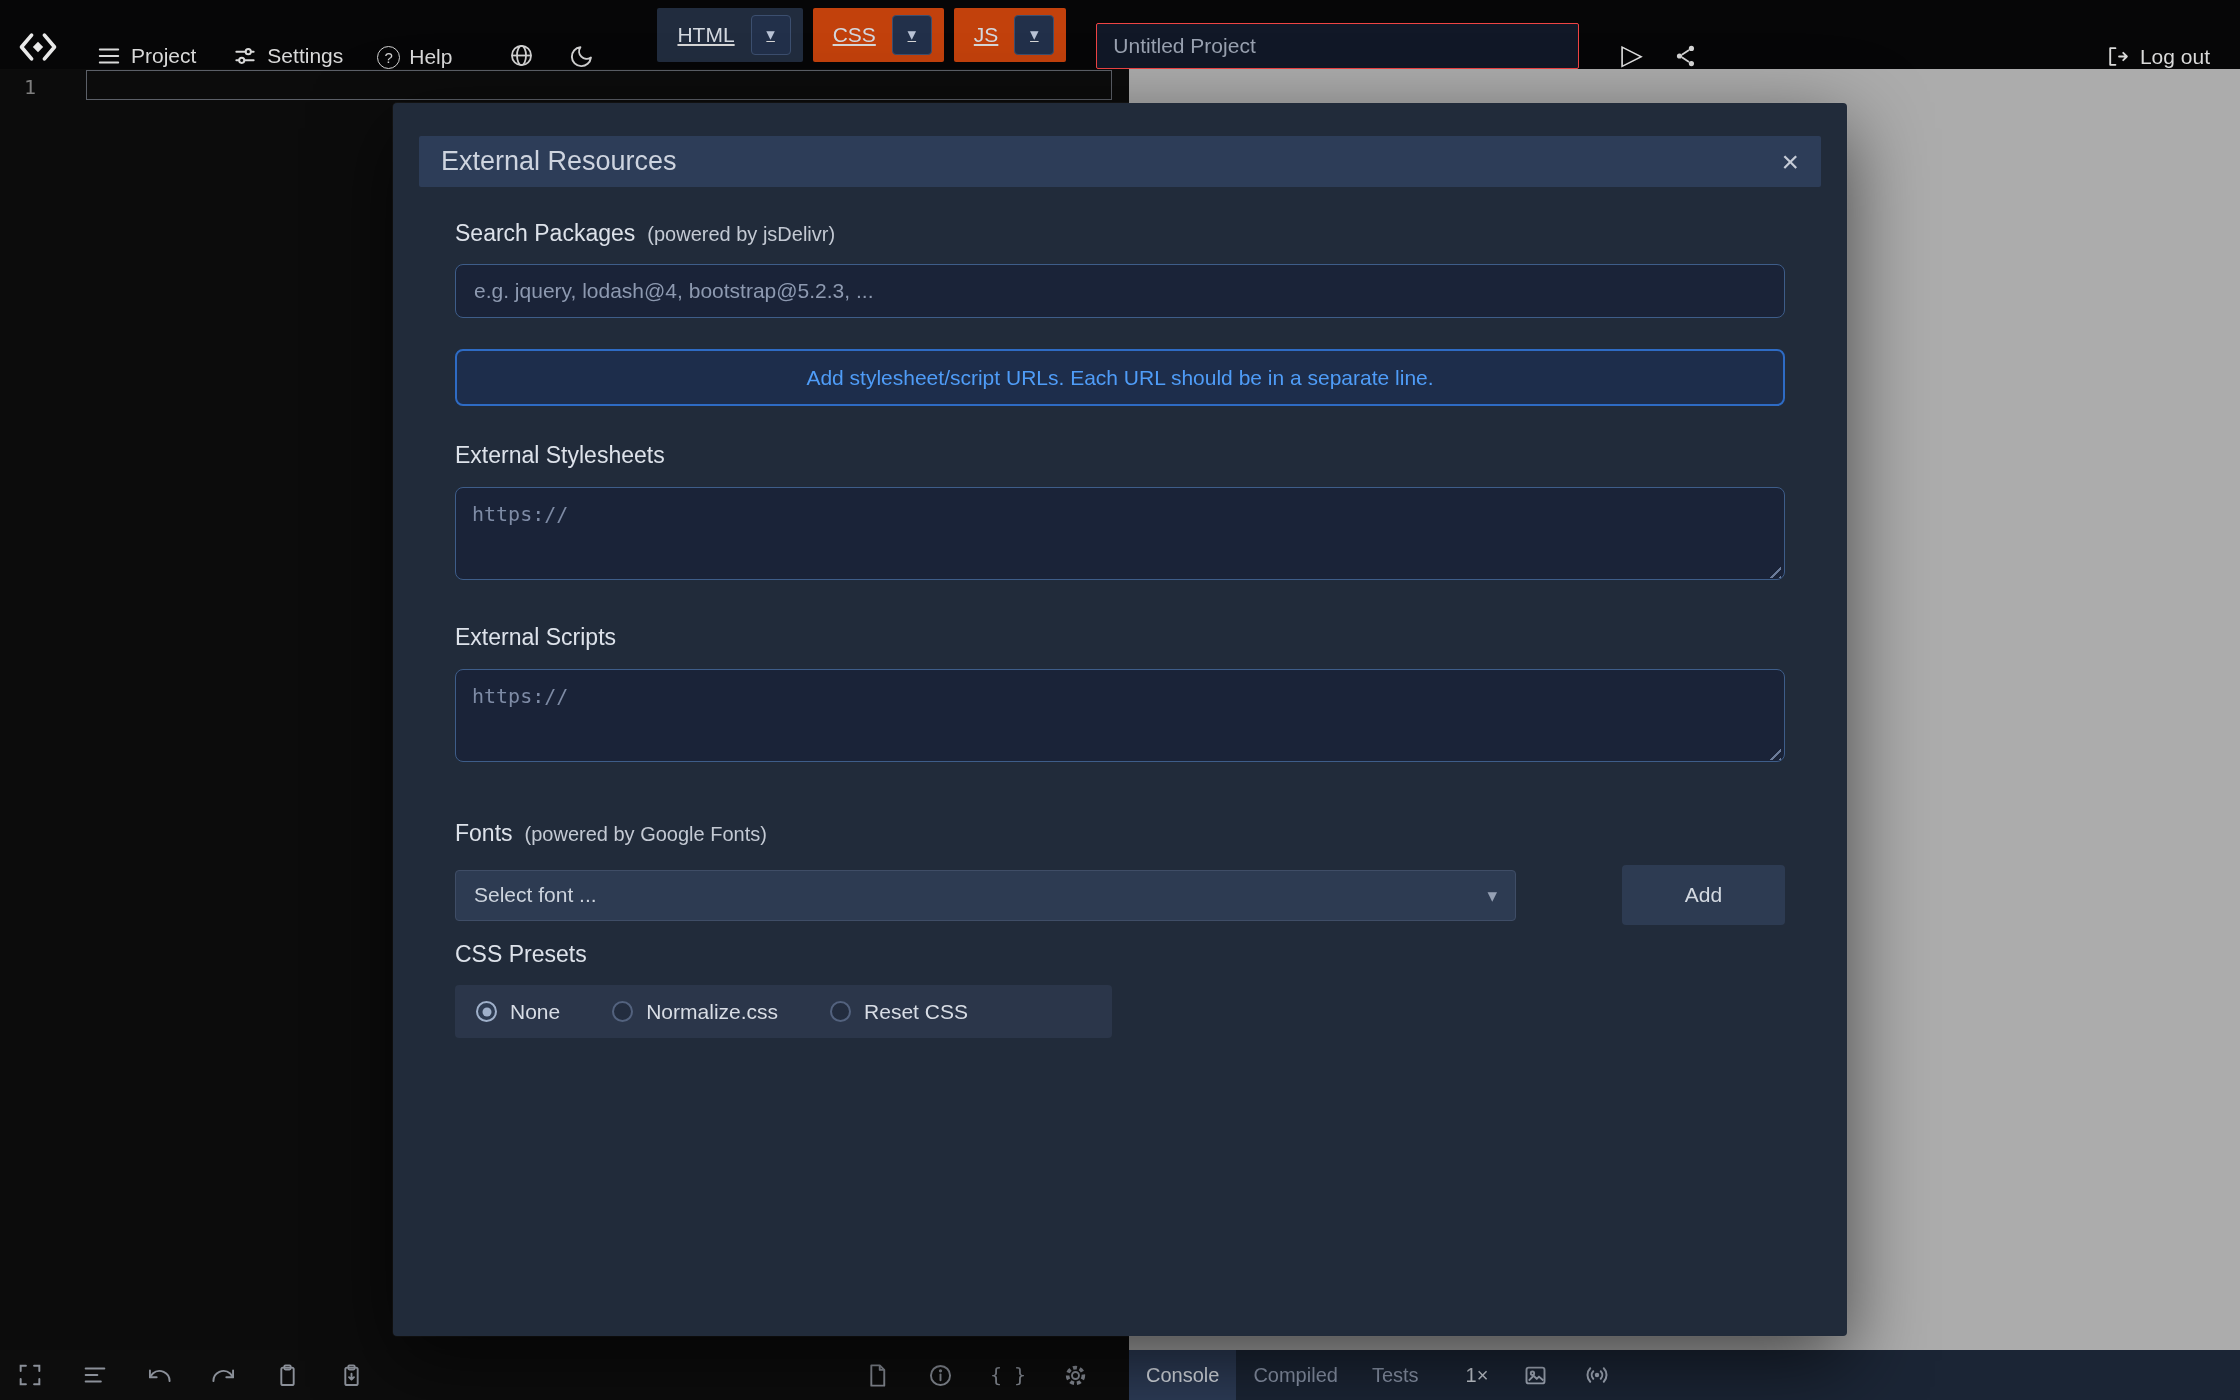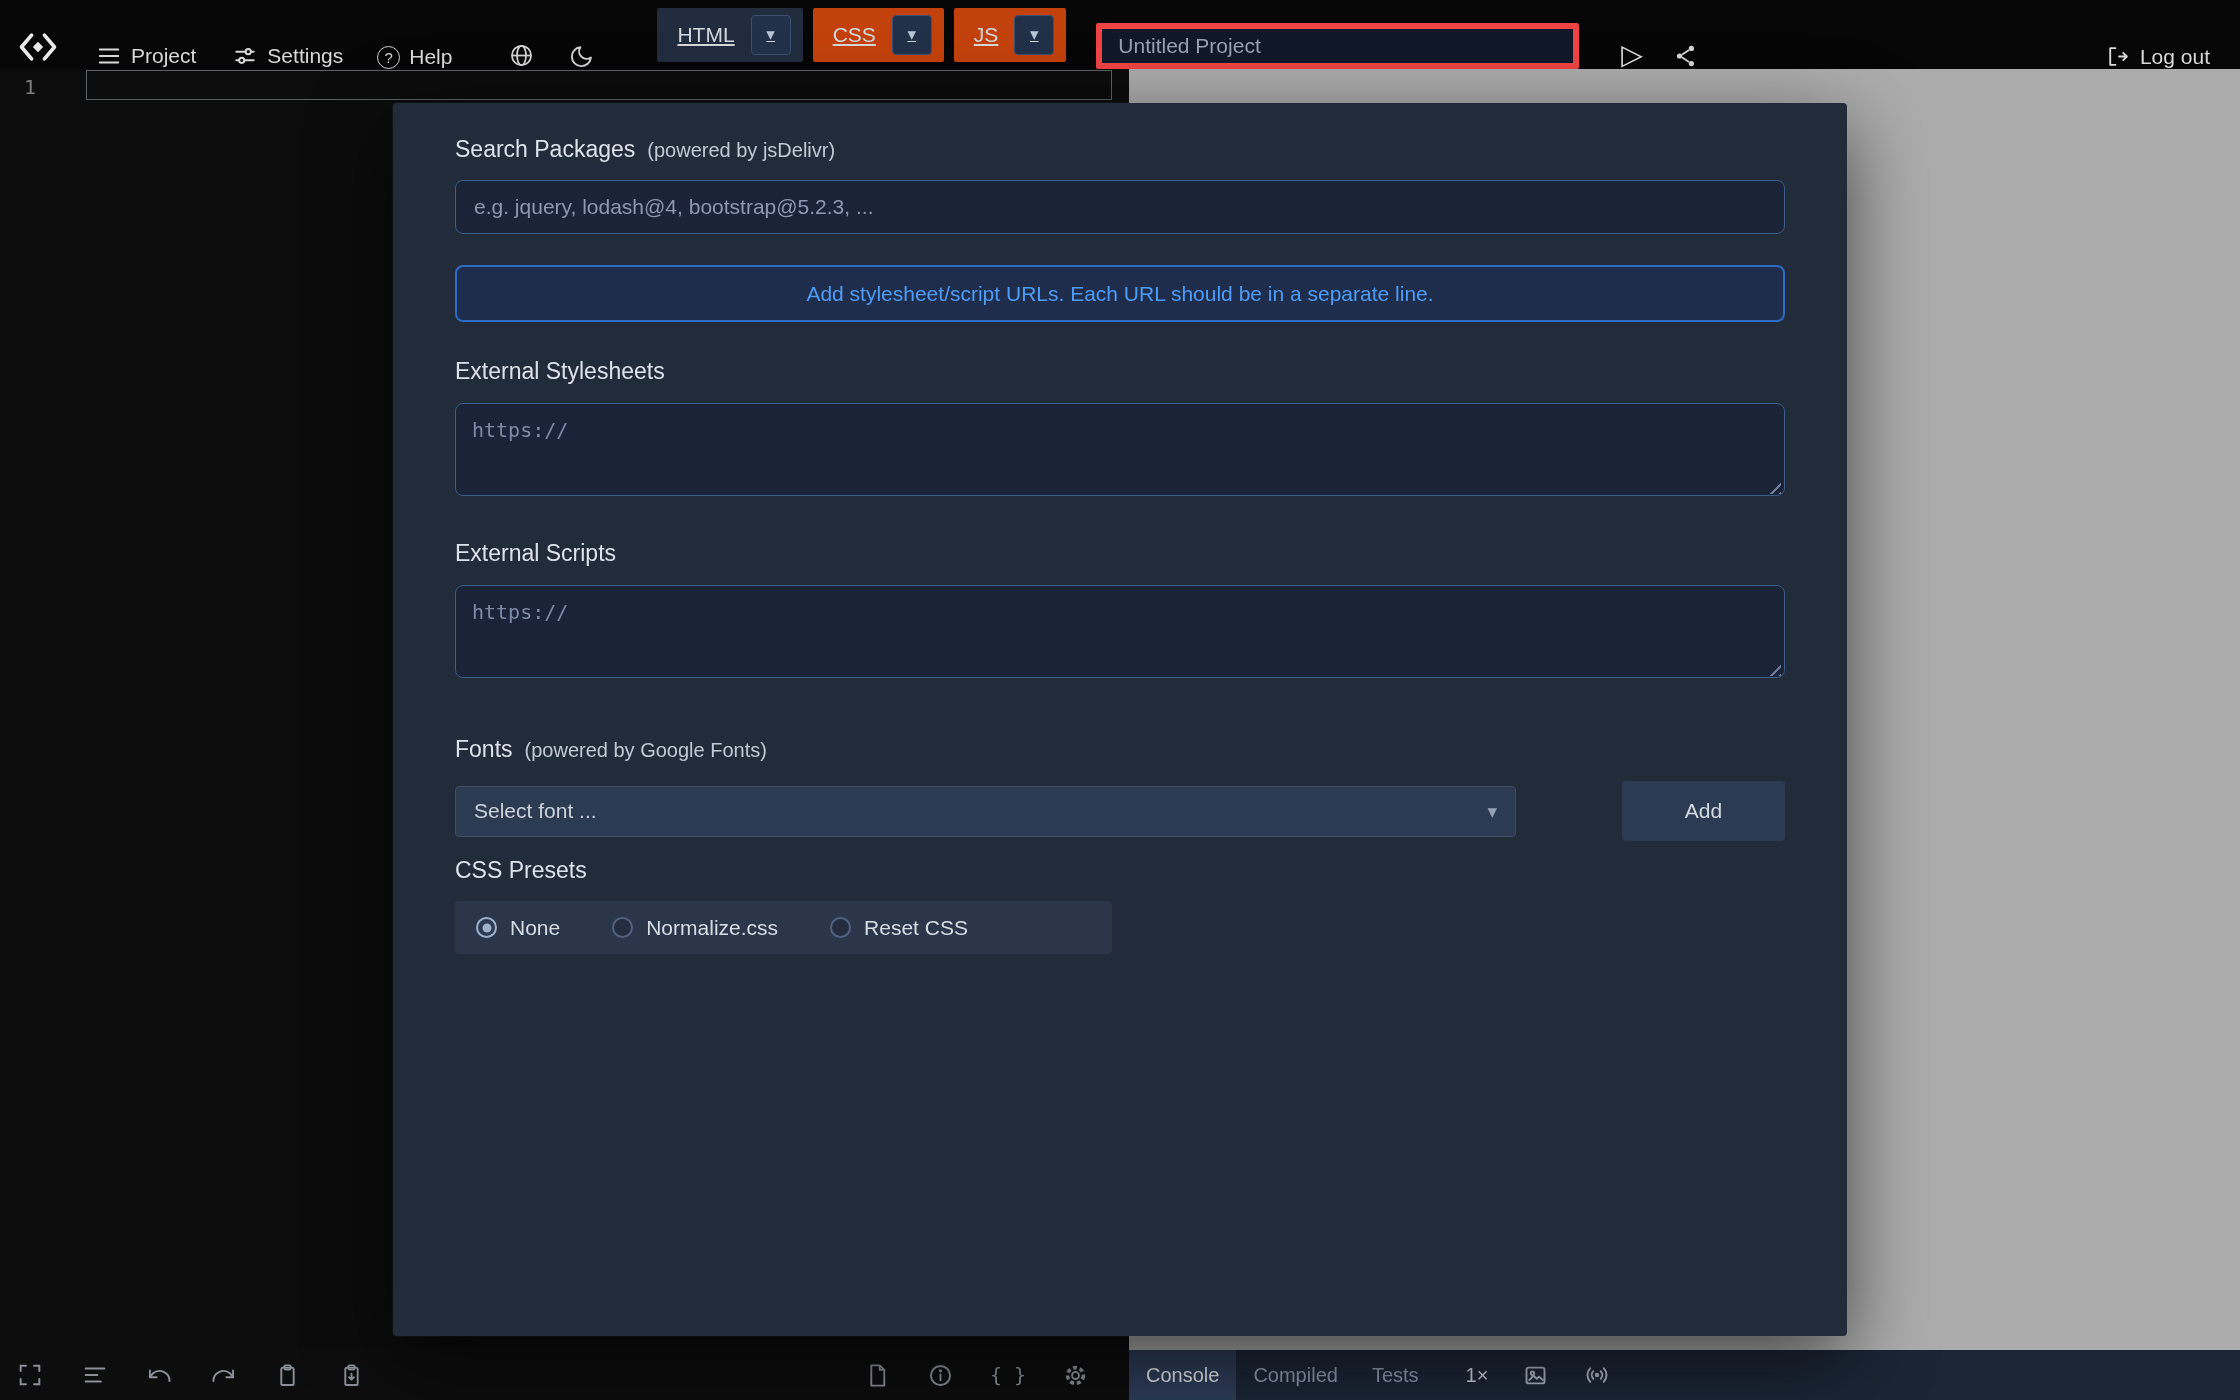--- a/index.html
+++ b/index.html
@@ -33,21 +33,21 @@
     background:#c2410c; border-radius:2px; cursor:pointer;
   }
   .tab.active { background:#212c3e; }
   .tab-label { font-size:21px; color:#d3d8df; margin-right:16px; }
   .chevron-box {
     width:40px; height:40px; background:#22304a; border:1px solid #3c4f6f; border-radius:4px;
     display:flex; align-items:center; justify-content:center; color:#b9c3d6; font-size:17px; cursor:pointer;
   }
   .project-title-input {
     margin-left:30px; width:483px; height:46px; background:#111827;
-    border:6px solid #ef4444; border-radius:2px; color:#99a1b0; font-size:21px;
+    border:1px solid #ef4444; border-radius:2px; color:#99a1b0; font-size:21px;
     padding:0 16px; outline:none; font-family:"Liberation Sans", sans-serif;
   }
   .run-btn { margin-left:42px; font-size:28px; color:#e3e3e3; cursor:pointer; line-height:1; }
   .share-btn { margin-left:30px; cursor:pointer; color:#d5d5d5; }
   .logout { margin-left:auto; margin-right:30px; display:flex; align-items:center; gap:10px;
     font-size:21px; color:#d9d9d9; cursor:pointer; }
 
   
   .editor-pane { position:absolute; left:0; top:69px; width:1129px; bottom:50px; background:#0c0c0c; }
   .gutter-num {
@@ -333,20 +333,24 @@
   </span>
   <span class="cb-icon">
     <svg viewBox="0 0 24 24" width="28" height="28" fill="none" stroke="currentColor" stroke-width="1.7" stroke-linecap="round">
       <circle cx="12" cy="12" r="1.9" fill="currentColor" stroke="none"></circle>
       <path d="M8.8 8.8a4.6 4.6 0 0 0 0 6.4M15.2 8.8a4.6 4.6 0 0 1 0 6.4M6.2 6.2a8.3 8.3 0 0 0 0 11.6M17.8 6.2a8.3 8.3 0 0 1 0 11.6"></path>
     </svg>
   </span>
 </div>
 
 <div class="modal">
+  <div class="modal-header">
+    <span class="modal-title">External Resources</span>
+    <span class="modal-close">×</span>
+  </div>
 
   <div class="modal-body">
 
     <div class="label-row row-search">
       <span class="sec-label">Search Packages</span>
       <span class="sec-hint">(powered by jsDelivr)</span>
     </div>
     <input class="search-input" type="text" placeholder="e.g. jquery, lodash@4, bootstrap@5.2.3, ..." style="">
 
     <div class="note-banner">

